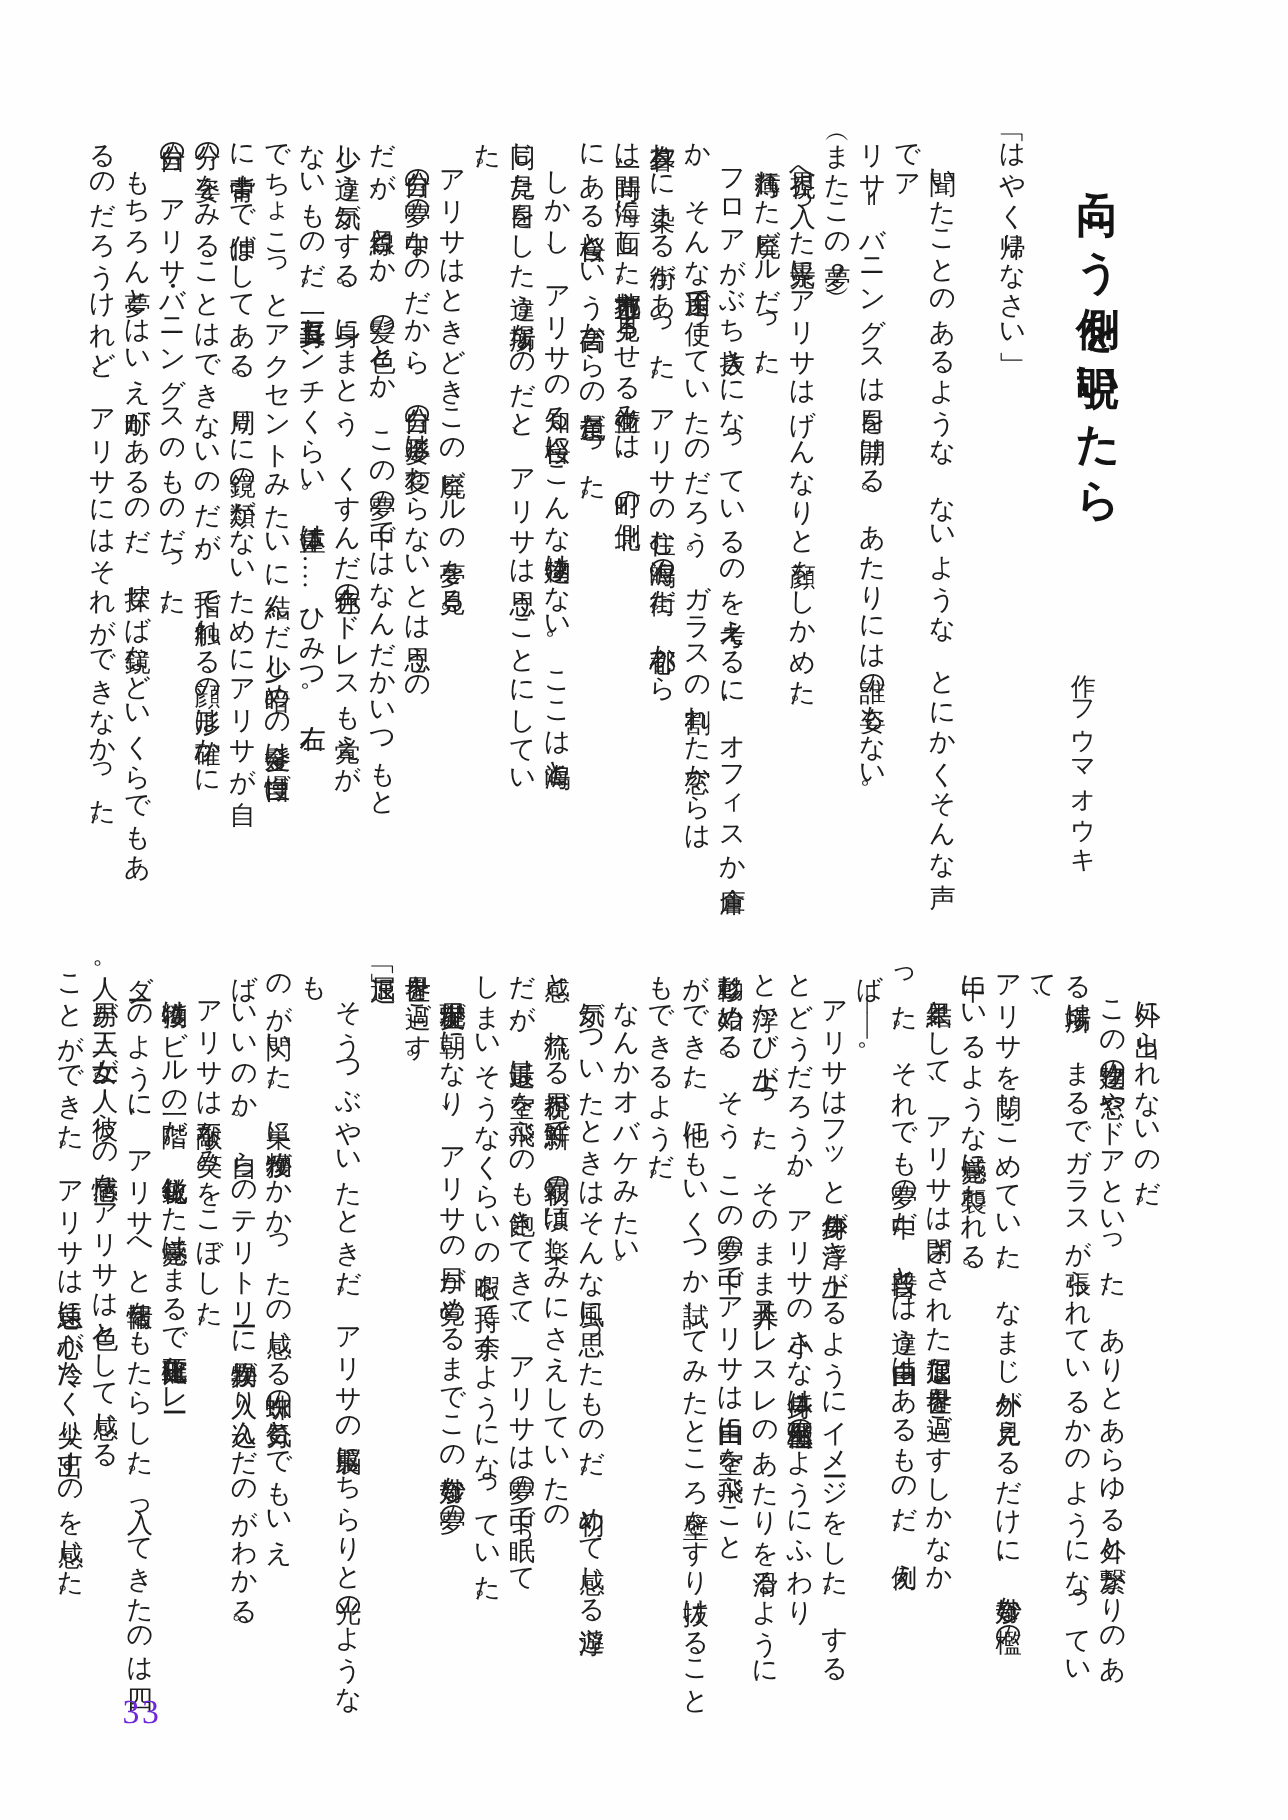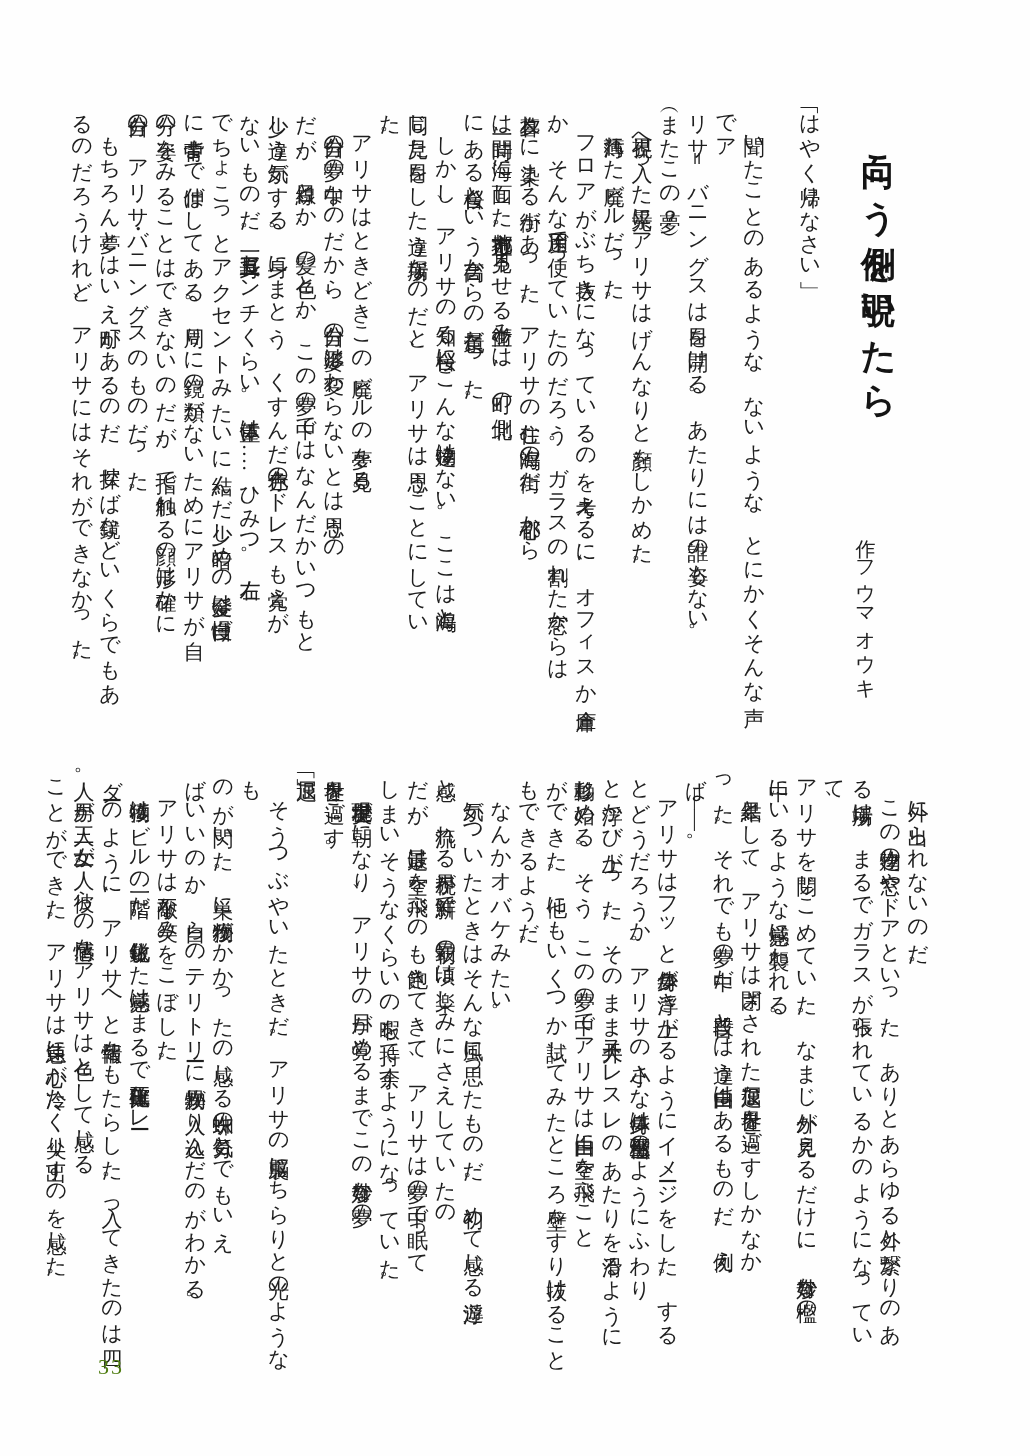--- a/index.html
+++ b/index.html
@@ -61,23 +61,23 @@
     top: 765px;
     right: 99px;
     line-height: 27.8px;
   }
   #block-1 p:empty { width: 28px; }
   #block-2 p:empty { width: 27.8px; }
   .page-number {
     position: absolute;
     top: 1354px;
     left: 98px;
-    font-size: 22px;
+    font-size: 27px;
     letter-spacing: 2px;
-    color: #4d7c0f;
+    color: #6d28d9;
   }
 </style>
 </head>
 <body>
 
 <div class="page">
 
   <h1 class="story-title v">向こう側を覗いたら</h1>
 
   <div class="author v">作　フウマオウキ</div>

